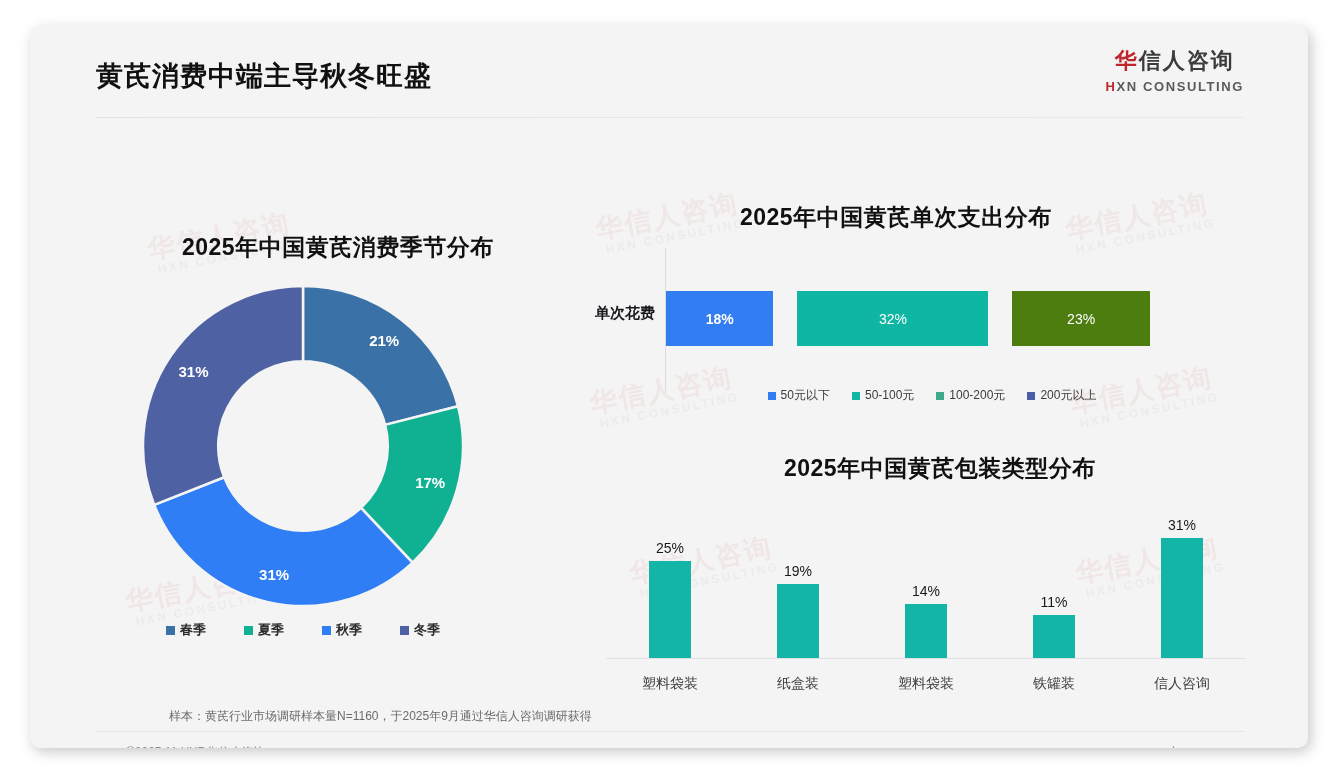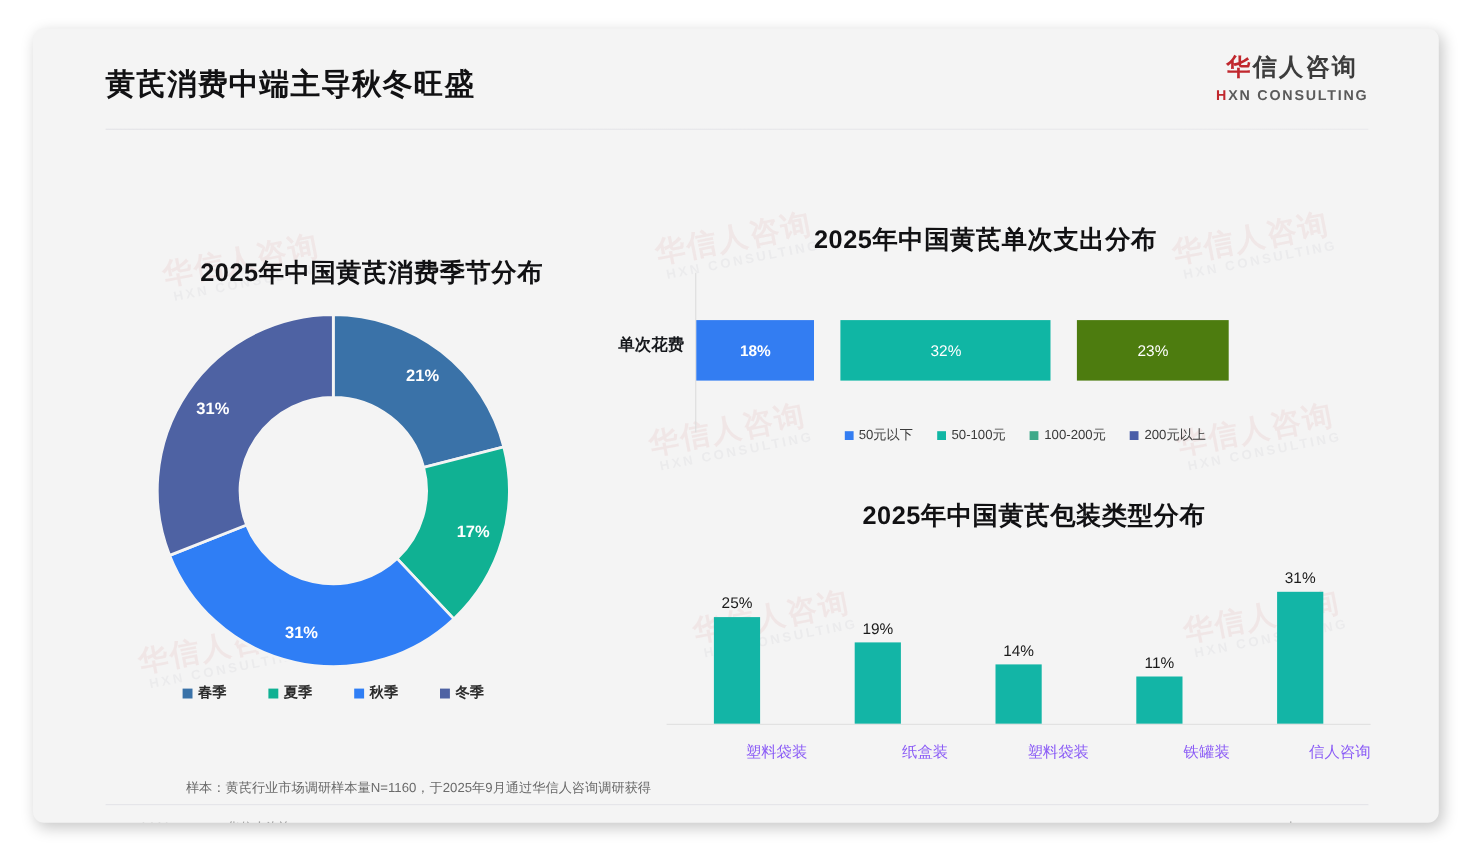--- a/index.html
+++ b/index.html
@@ -69,21 +69,21 @@
     font-family: "Liberation Sans", sans-serif;
   }
   .donut-legend {
     position: absolute; left: 108px; top: 595px; width: 330px;
     display: flex; justify-content: center; gap: 38px; z-index: 5;
   }
   .lg-item { display:flex; align-items:center; gap:5px; font-size:13px; color:#2b2b2b; font-weight:700; }
   .lg-swatch { width: 9px; height: 9px; display:inline-block; }
 
   
-  #stack-panel { position:absolute; left:602px; top:222px; width:600px; height:145px; z-index:4; }
+  #stack-panel { position:absolute; left:635px; top:222px; width:600px; height:145px; z-index:4; }
   .stack-axis-v { position:absolute; left:0; top:0; width:1px; height:145px; background:#dcdcdc; }
   .stack-row-label {
     position:absolute; left:-96px; top:56px; width:86px; text-align:right;
     font-size:15px; font-weight:700; color:#16181c;
   }
   .stack-bar { position:absolute; left:1px; top:43px; width:597px; height:55px; display:flex;gap:24px; }
   .stack-seg { display:flex; align-items:center; justify-content:center; height:100%;
     color:#ffffff; font-size:14px; }
   .stack-seg.first { font-weight:700; }
   .stack-legend {
@@ -94,21 +94,21 @@
   .stack-legend .lg-swatch { width:8px; height:8px; }
 
   
   #cols-panel { position:absolute; left:576px; top:470px; width:640px; height:205px; z-index:4; }
   .col-baseline { position:absolute; left:0; bottom:42px; width:640px; height:1px; background:#e0e0e0; }
   .cols { position:absolute; left:0; bottom:43px; width:640px; height:160px; display:flex; }
   .col-cell { flex:1; display:flex; flex-direction:column; align-items:center; justify-content:flex-end; height:100%; }
   .col-val { font-size:14px; color:#1a1a1a; margin-bottom:5px; }
   .col-bar { width:42px; background:#13b5a6; }
   .col-cats { position:absolute; left:0; bottom:8px; width:640px; display:flex; }
-  .col-cat { flex:1; text-align:right; font-size:14px; color:#8b5cf6; }
+  .col-cat { flex:1; text-align:center; font-size:14px; color:#404040; }
 
   
   .source-note {
     position:absolute; left:118px; top:682px; font-size:12px; color:#6b6b6b; z-index:5;margin-left:21px;
   }
   .footer-rule {
     position:absolute; left:66px; top:705px; width:1148px; height:1px; background:#e4e4e8; z-index:5;
   }
   .footer-left {
     position:absolute; left:96px; top:718px; font-size:12px; color:#8b8b8b; z-index:5;

